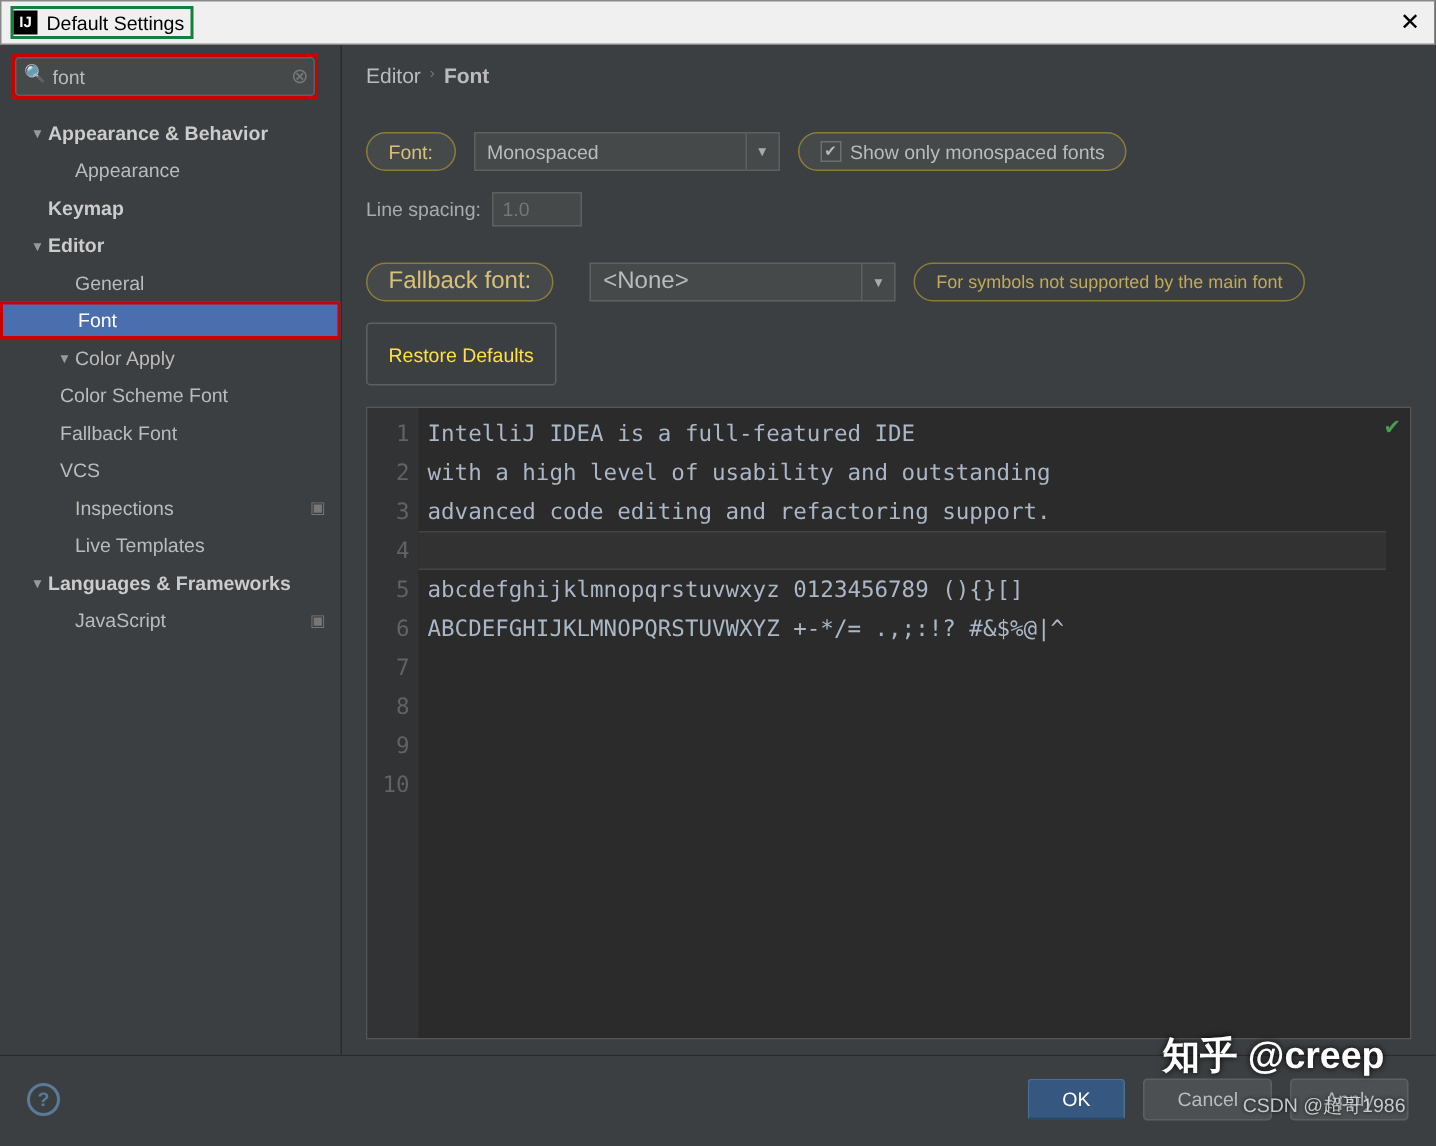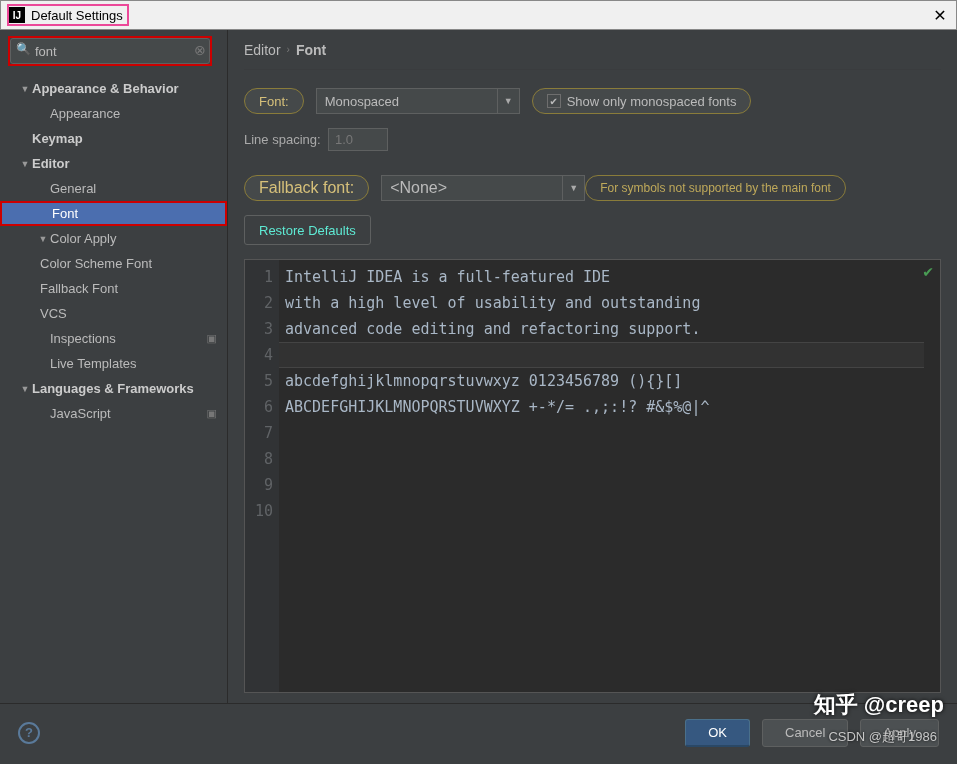--- a/index.html
+++ b/index.html
@@ -1,21 +1,21 @@
 <!DOCTYPE html>
 <html><head>
 <meta charset="utf-8">
 <style>
 * { margin:0; padding:0; box-sizing:border-box; font-family:"Segoe UI",Arial,sans-serif; }
 body { width:957px; height:764px; background:#3c3f41; color:#bbbbbb; position:relative; overflow:hidden; }
 
 .titlebar { height:30px; background:#f0f0f0; border:1px solid #888; display:flex; align-items:center; padding:0 6px; color:#000; font-size:13px; }
 .titlebar .tb-icon { width:16px; height:16px; background:#000; color:#fff; display:inline-flex; align-items:center; justify-content:center; font-size:10px; font-weight:bold; margin-right:6px; }
 .titlebar .tb-close { margin-left:auto; font-size:16px; cursor:pointer; width:20px; text-align:center; }
-.title-redbox { border:2px solid #ec4899; padding:1px 4px 1px 0; display:inline-flex; align-items:center; }
+.title-redbox { border:2px solid #15803d; padding:1px 4px 1px 0; display:inline-flex; align-items:center; }
 
 .main { display:flex; height:673px; background:#3c3f41; }
 .sidebar { width:228px; background:#3c3f41; border-right:1px solid #2b2b2b; display:flex; flex-direction:column; }
 .searchwrap { padding:6px 8px; position:relative; }
 .search-redbox { border:2px solid #c00; display:inline-block; }
 .searchinput { width:200px; height:26px; background:#45494a; border:1px solid #5e6060; border-radius:3px; color:#bbb; padding:0 26px 0 24px; font-size:13px; }
 .searchwrap .mg { position:absolute; left:16px; top:12px; color:#aaa; font-size:12px; }
 .searchwrap .clr { position:absolute; left:194px; top:12px; color:#777; font-size:14px; cursor:pointer; }
 .tree { flex:1; overflow:auto; padding-top:4px; }
 .tree-item { height:25px; display:flex; align-items:center; font-size:13px; cursor:pointer; padding-right:10px; }
@@ -35,38 +35,38 @@
 .dropdown { width:204px; height:26px; background:#45494a; border:1px solid #5e6060; display:flex; align-items:center; padding:0 8px; color:#bbb; position:relative; cursor:pointer; }
 .dropdown .dd-arrow { position:absolute; right:0; top:0; width:22px; height:100%; border-left:1px solid #5e6060; display:flex; align-items:center; justify-content:center; font-size:9px; color:#aaa; }
 .textbox { width:60px; height:23px; background:#45494a; border:1px solid #5e6060; color:#bbb; padding:0 6px; font-size:13px; }
 .textbox.disabled { color:#777; }
 .size-redbox { border:2px solid #c00; padding:1px; }
 .ck { width:14px; height:14px; border:1px solid #6e6e6e; background:#45494a; display:inline-flex; align-items:center; justify-content:center; margin-right:6px; font-size:10px; color:#bbb; }
 .label { width:84px; color:#aaa; }
 .annotation { color:#d33; font-size:13px; margin-left:12px; display:flex; align-items:center; }
 .annotation .arr { font-size:18px; margin-right:4px; }
 
-.fallback-row { display:flex; align-items:center; margin:10px 0 14px 0; }
+.fallback-row { display:flex; align-items:center; gap:12px; margin:10px 0 14px 0; }
 .info-chip { border:1px solid #8a7c3a; border-radius:14px; height:26px; display:inline-flex; align-items:center; padding:0 14px; color:#bfa95a; font-size:12px; }
 .checkbox-chip { border:1px solid #8a7c3a; border-radius:16px; height:30px; display:inline-flex; align-items:center; padding:0 14px; margin-bottom:14px; cursor:pointer; }
-.restore-btn { height:30px; background:#45494a00; border:1px solid #5e6060; color:#5eead4; padding:0 14px; font-size:13px; cursor:pointer; border-radius:3px; }
+.restore-btn { height:42px; background:#45494a00; border:1px solid #5e6060; color:#fde047; padding:0 14px; font-size:13px; cursor:pointer; border-radius:3px; }
 
 .preview { flex:1; background:#2b2b2b; border:1px solid #555; position:relative; overflow:hidden; }
 .gutter { position:absolute; left:0; top:0; bottom:0; width:34px; background:#313335; color:#606366; text-align:right; padding:4px 6px 0 0; font-family:monospace; font-size:15px; line-height:26px; }
 .code { position:absolute; left:34px; right:0; top:0; padding:4px 0 0 6px; font-family:monospace; font-size:15px; line-height:26px; color:#a9b7c6; white-space:pre; }
 .caret-line { position:absolute; left:34px; right:16px; top:82px; height:26px; background:#323232; border-top:1px solid #444; border-bottom:1px solid #444; }
 .checkmark { position:absolute; right:6px; top:4px; color:#499c54; font-size:14px; }
 
 .footer { height:58px; border-top:1px solid #2b2b2b; display:flex; align-items:center; padding:0 18px; background:#3c3f41; }
 .help-btn { width:22px; height:22px; border:2px solid #5a7a9a; border-radius:50%; color:#5a7a9a; display:flex; align-items:center; justify-content:center; font-size:13px; font-weight:bold; cursor:pointer; }
 .footer .btns { margin-left:auto; display:flex; gap:12px;justify-content:space-between; }
 .btn { height:28px; padding:0 22px; background:#4c5052; border:1px solid #5e6060; color:#bbb; font-size:13px; border-radius:3px; cursor:pointer; }
 .btn.primary { background:#365880; border-color:#4a708b; color:#fff; border-bottom:2px solid #2a4866; }
 
-.wm1 { position:absolute; right:13px; bottom:44px; color:#fff; font-size:22px; font-weight:bold; text-shadow:0 0 4px #000; pointer-events:none; }
+.wm1 { position:absolute; right:34px; bottom:44px; color:#fff; font-size:25px; font-weight:bold; text-shadow:0 0 4px #000; pointer-events:none; }
 .wm2 { position:absolute; right:20px; bottom:18px; color:#ddd; font-size:13px; text-shadow:0 0 3px #000; pointer-events:none; opacity:.85; }
 </style>
 </head>
 <body>
 
 <div class="titlebar">
   <span class="title-redbox">
     <span class="tb-icon">IJ</span>
     <span>Default Settings</span>
   </span>

